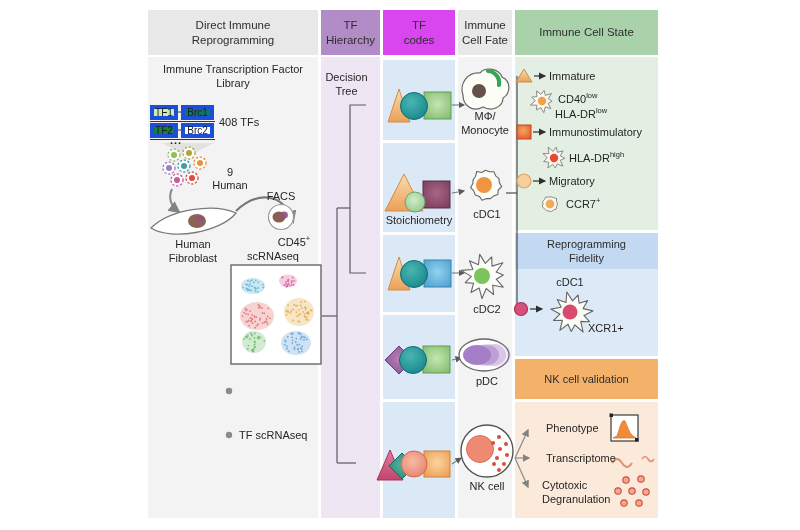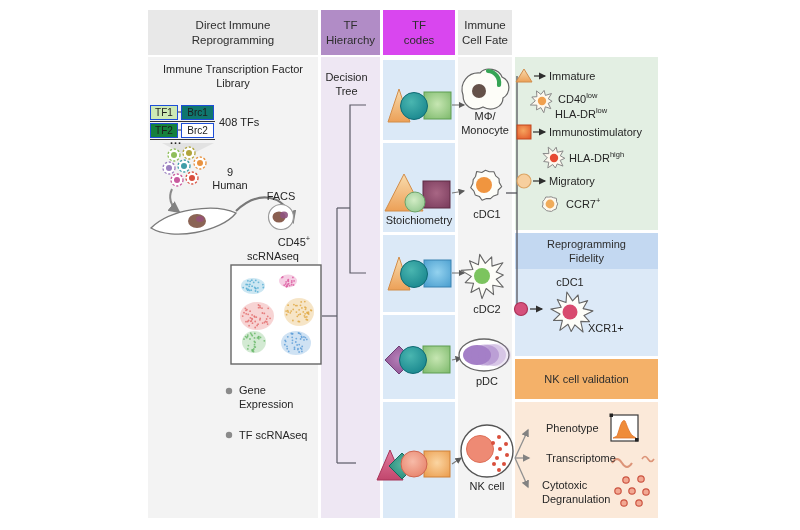--- a/index.html
+++ b/index.html
@@ -5,21 +5,21 @@
   html,body{margin:0;padding:0;background:#fff;font-family:"Liberation Sans",sans-serif;}
   #fig{position:relative;width:800px;height:530px;background:#fff;overflow:hidden;}
   .panel{position:absolute;z-index:1;}
   .hdr{position:absolute;z-index:3;display:flex;align-items:center;justify-content:center;
        text-align:center;font-size:11.5px;color:#2e2e2e;line-height:1.3;}
   .hdr span{display:inline-block;}
   #gfx{position:absolute;left:0;top:0;z-index:2;}
   .t{position:absolute;z-index:3;font-size:11px;color:#262626;line-height:1.25;}
   .c{text-align:center;}
   sup{font-size:7.5px;}
-  .cassette{position:absolute;z-index:3;border:1px solid #1d4ed8;font-size:10px;color:#1d1d1d;
+  .cassette{position:absolute;z-index:3;border:4px solid #1d4ed8;font-size:10px;color:#1d1d1d;
             display:flex;align-items:center;justify-content:center;box-sizing:border-box;}
 </style>
 </head>
 <body>
 
 <div id="fig">
 
   <div class="panel" style="left:148px;top:57px;width:170px;height:461px;background:#f3f3f3;"></div>
   <div class="panel" style="left:321px;top:57px;width:59px;height:461px;background:#eee7f3;"></div>
   <div class="panel" style="left:383px;top:60px;width:72px;height:80px;background:#dbe9f7;"></div>
@@ -38,20 +38,23 @@
       <span style="max-width:110px;">Direct Immune Reprogramming</span>
     </div>
   <div class="hdr" style="left:321px;top:10px;width:59px;height:45px;background:#b18cc6;">
       <span style="max-width:55px;">TF Hierarchy</span>
     </div>
   <div class="hdr" style="left:383px;top:10px;width:72px;height:45px;background:#d946ef;">
       <span style="max-width:38px;">TF codes</span>
     </div>
   <div class="hdr" style="left:458px;top:10px;width:54px;height:45px;background:#e8e8e8;">
       <span style="max-width:52px;">Immune Cell Fate</span>
+    </div>
+  <div class="hdr" style="left:515px;top:10px;width:143px;height:45px;background:#a9d2ab;">
+      <span>Immune Cell State</span>
     </div>
 
   <svg id="gfx" width="800" height="530" viewBox="0 0 800 530">
     <defs>
       <marker id="mD" markerWidth="8" markerHeight="8" refX="5" refY="3" orient="auto">
           <path d="M0,0L6,3L0,6Z" fill="#2e2e2e"></path>
         </marker>
       <marker id="mG" markerWidth="8" markerHeight="8" refX="5" refY="3" orient="auto">
           <path d="M0,0L6,3L0,6Z" fill="#828282"></path>
         </marker>
@@ -514,22 +517,22 @@
   <div class="cassette" style="left:150px;top:105px;width:28px;height:15px;background:#cde9b5;">TF1</div>
   <div class="cassette" style="left:181px;top:105px;width:33px;height:15px;background:#0f766e;">Brc1</div>
   <div class="cassette" style="left:150px;top:123px;width:28px;height:15px;background:#15803d;">TF2</div>
   <div class="cassette" style="left:181px;top:123px;width:33px;height:15px;background:#fff;">Brc2</div>
   <div class="t" style="left:219px;top:116px;">408 TFs</div>
   <div class="t c" style="left:164px;top:134px;width:24px;font-weight:bold;letter-spacing:1px;">...</div>
   <div class="t c" style="left:214px;top:166px;width:32px;">9</div>
   <div class="t c" style="left:210px;top:179px;width:40px;">Human</div>
   <div class="t c" style="left:258px;top:190px;width:46px;">FACS</div>
   <div class="t c" style="left:270px;top:234px;width:48px;"><span>CD45</span><sup>+</sup></div>
+  <div class="t c" style="left:156px;top:238px;width:74px;">Human Fibroblast</div>
   <div class="t c" style="left:240px;top:250px;width:66px;">scRNAseq</div>
-  <div class="t" style="left:239px;top:384px;width:72px;">Gene Expression</div>
   <div class="t" style="left:239px;top:429px;width:80px;">TF scRNAseq</div>
 
   <div class="t c" style="left:321px;top:71px;width:51px;">Decision Tree</div>
   <div class="t c" style="left:381px;top:214px;width:76px;">Stoichiometry</div>
 
   <div class="t c" style="left:458px;top:110px;width:54px;">MΦ/</div>
   <div class="t c" style="left:452px;top:124px;width:66px;">Monocyte</div>
   <div class="t c" style="left:460px;top:208px;width:54px;">cDC1</div>
   <div class="t c" style="left:458px;top:303px;width:58px;">cDC2</div>
   <div class="t c" style="left:460px;top:375px;width:54px;">pDC</div>

